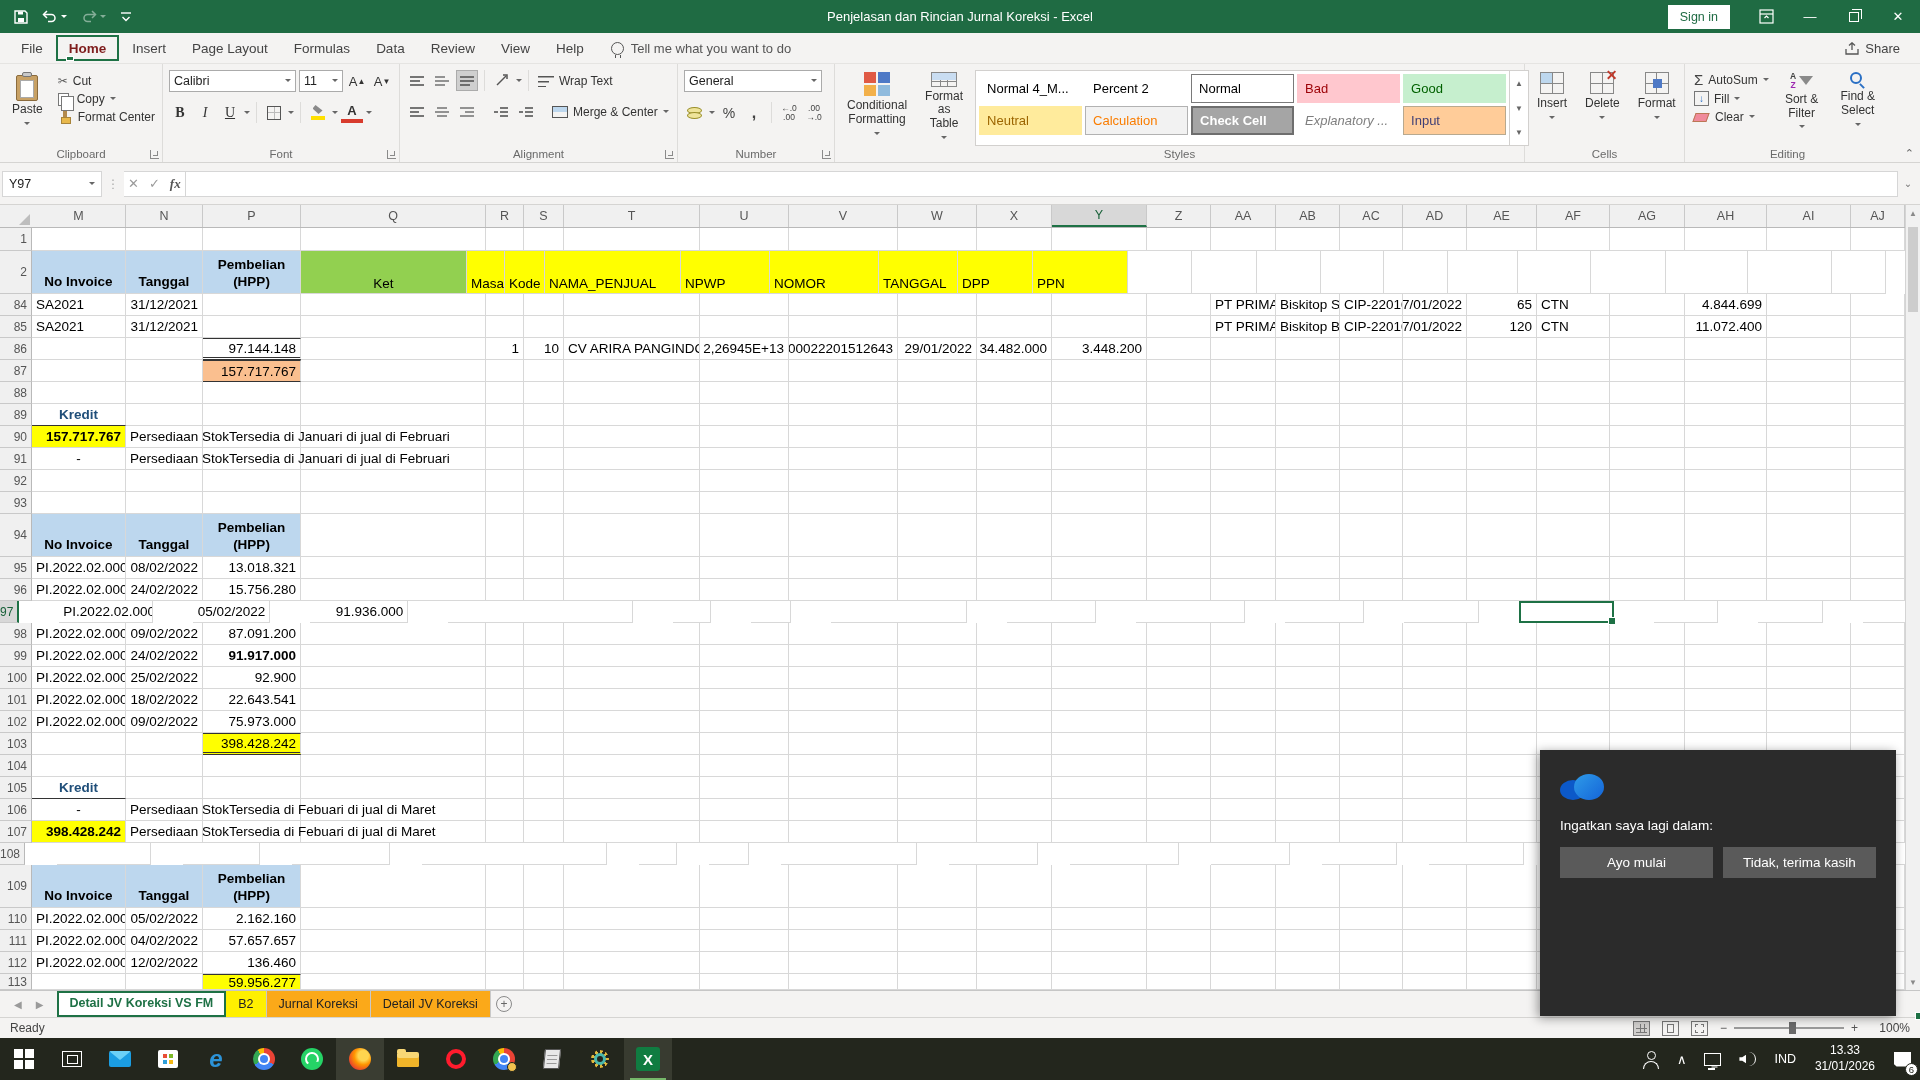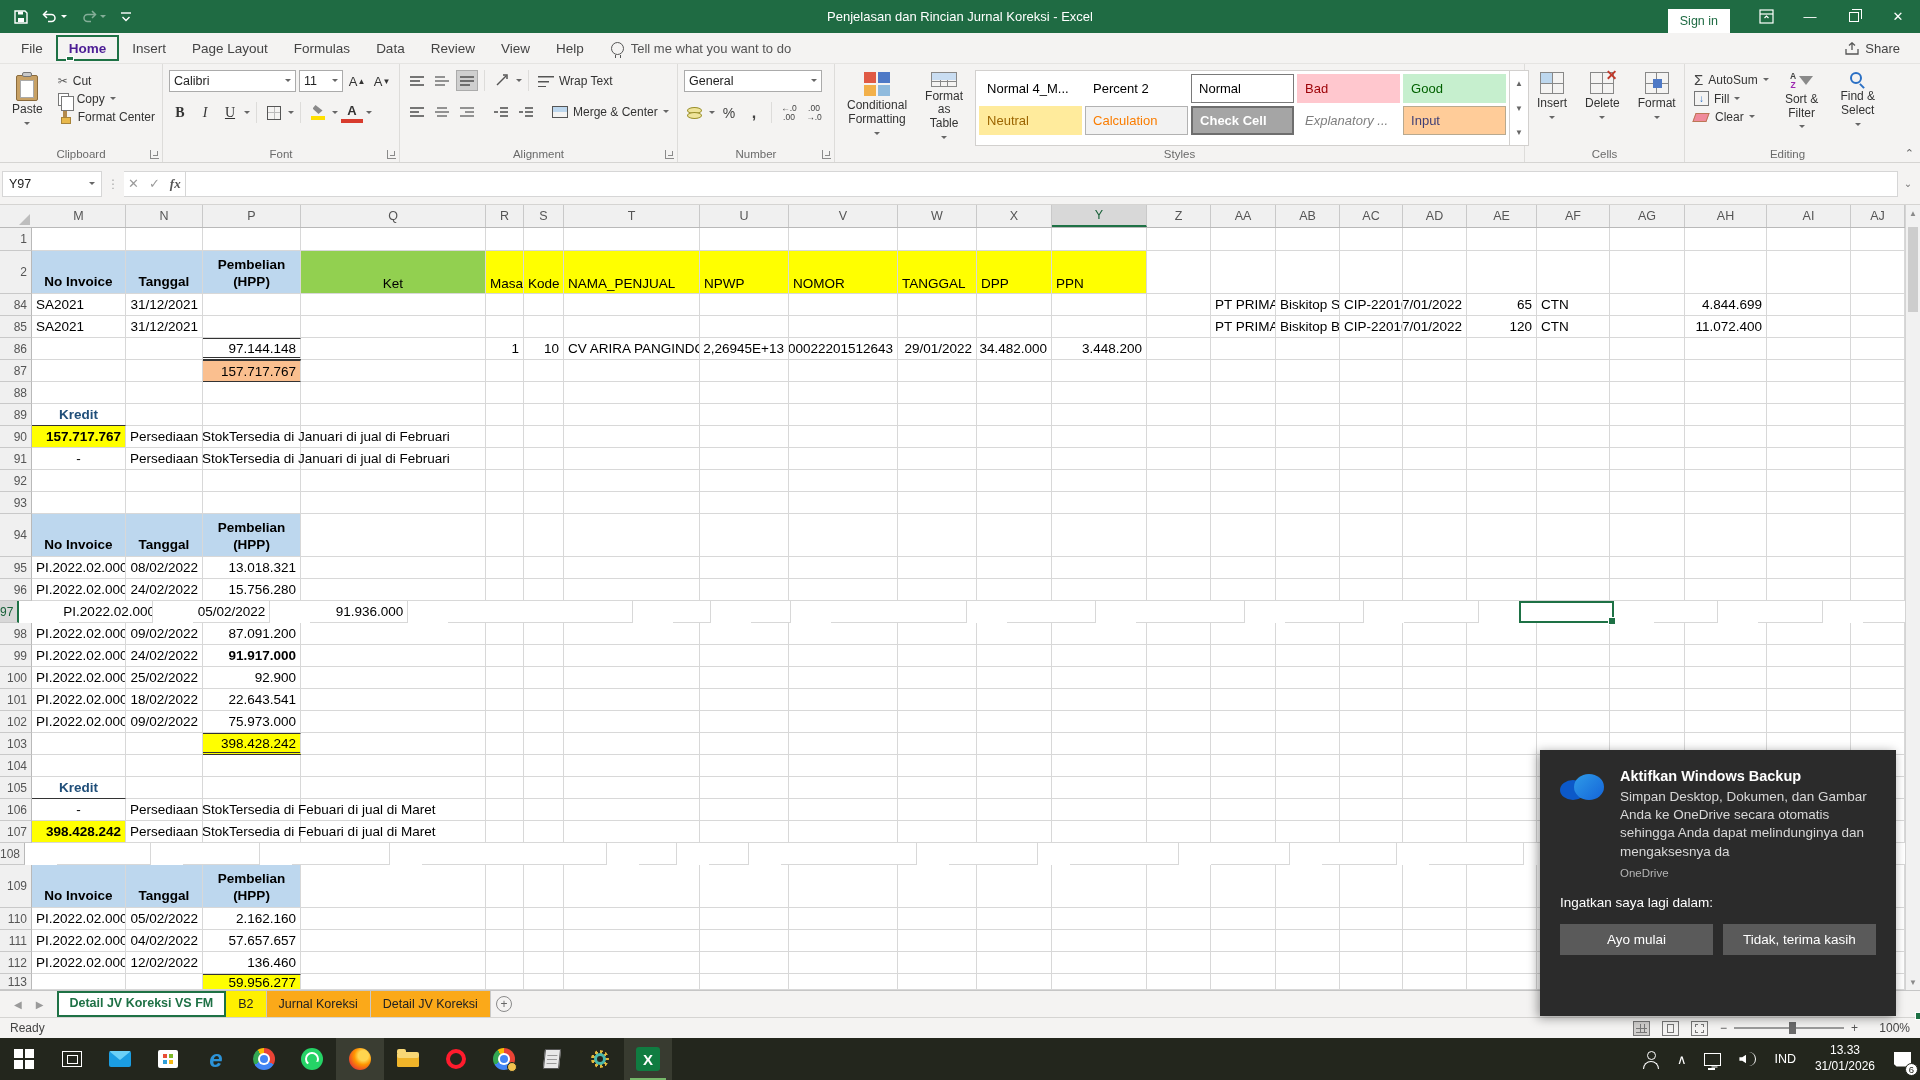--- a/index.html
+++ b/index.html
@@ -6,30 +6,30 @@
   body{width:1920px;height:1080px;overflow:hidden;font-family:"Liberation Sans",sans-serif;background:#fff}
   #app{position:relative;width:1920px;height:1080px;background:#fff;overflow:hidden}
 
   
   .titlebar{height:33px;background:#1F6B43;display:flex;align-items:center;color:#fff;position:relative}
   .qat{display:flex;align-items:center;gap:14px;padding:0 14px}
   .qat .qbtn{display:flex;align-items:center;gap:3px;cursor:pointer}
   .qat svg{display:block}
   .dim{opacity:.45}
   .tb-title{position:absolute;left:0;right:0;text-align:center;font-size:13px;pointer-events:none}
-  .tb-right{margin-left:auto;display:flex;align-items:flex-end;height:100%}
+  .tb-right{margin-left:auto;display:flex;align-items:center;height:100%}
   .signin{background:#fff;color:#1F6B43;font-size:12.5px;padding:5px 12px;margin-right:14px;cursor:pointer}
   .winbtn{width:44px;height:100%;display:flex;align-items:center;justify-content:center;font-size:13px;cursor:pointer}
   .rest{width:10px;height:10px;border:1px solid #fff;position:relative}
   .rest::before{content:"";position:absolute;left:2px;top:-4px;width:9px;height:9px;border:1px solid #fff;border-left:none;border-bottom:none}
 
   
   .menubar{height:31px;background:#F4F3F2;display:flex;align-items:center;padding:0 8px;border-bottom:1px solid #E5E4E2}
   .mtab{font-size:13.5px;color:#444;padding:6px 13px 5px;cursor:pointer;position:relative}
-  .mtab.active{font-weight:bold;color:#4c1d95}
+  .mtab.active{font-weight:bold;color:#7f1d1d}
   .mtab.active::after{content:"";position:absolute;left:10px;right:10px;bottom:0;height:3px;background:#217346}
   .tellme{display:flex;align-items:center;gap:7px;margin-left:14px;color:#555;font-size:13px;cursor:pointer}
   .bulb{width:13px;height:13px;border:1.5px solid #555;border-radius:50%;position:relative}
   .bulb::after{content:"";position:absolute;left:3px;bottom:-4px;width:4px;height:3px;border-left:1.5px solid #555;border-right:1.5px solid #555}
   .share{margin-left:auto;display:flex;align-items:center;gap:6px;font-size:13px;color:#444;padding-right:12px;cursor:pointer}
 
   
   .ribbon{height:99px;background:#F4F3F2;display:flex;position:relative;border-bottom:1px solid #D5D4D2}
   .rgroup{position:relative;height:100%;border-right:1px solid #DDDCDA;padding:4px 6px 16px;display:flex;gap:6px}
   .glabel{position:absolute;bottom:2px;left:0;right:0;text-align:center;font-size:11.5px;color:#6a6a6a}
@@ -662,21 +662,21 @@
           <div class="cell" style="width: 82px; flex: 0 0 auto;"></div>
           <div class="cell" style="width: 84px; flex: 0 0 auto;"></div>
           <div class="cell" style="width: 54px; flex: 0 0 auto;"></div>
         </div>
         <div class="grow" style="height: 43px;">
           <div class="rh">2</div>
           <div class="cell hb" style="width: 94px; flex: 0 0 auto;">No Invoice</div>
           <div class="cell hb" style="width: 77px; flex: 0 0 auto;">Tanggal</div>
           <div class="cell hb" style="width: 98px; flex: 0 0 auto;">Pembelian
 (HPP)</div>
-          <div class="cell hg" style="width: 185px; flex: 0 0 auto;">Ket</div>
+          <div class="cell hg" style="width: 166px; flex: 0 0 auto;">Ket</div>
           <div class="cell hy" style="width: 38px; flex: 0 0 auto;">Masa</div>
           <div class="cell hy" style="width: 40px; flex: 0 0 auto;">Kode</div>
           <div class="cell hy" style="width: 136px; flex: 0 0 auto;">NAMA_PENJUAL</div>
           <div class="cell hy" style="width: 89px; flex: 0 0 auto;">NPWP</div>
           <div class="cell hy" style="width: 109px; flex: 0 0 auto;">NOMOR</div>
           <div class="cell hy" style="width: 79px; flex: 0 0 auto;">TANGGAL</div>
           <div class="cell hy" style="width: 75px; flex: 0 0 auto;">DPP</div>
           <div class="cell hy" style="width: 95px; flex: 0 0 auto;">PPN</div>
           <div class="cell" style="width: 64px; flex: 0 0 auto;"></div>
           <div class="cell" style="width: 65px; flex: 0 0 auto;"></div>
@@ -1584,25 +1584,20 @@
       <span class="trayitem" style="position:relative">
         <span class="notic"></span>
         <span class="notbadge">6</span>
       </span>
     </div>
   </div>
 
   <div class="notif">
     <div class="hdr">
       <span class="cloudic"></span>
-      <div>
-        <div class="ntitle">Aktifkan Windows Backup</div>
-        <div class="nbody">Simpan Desktop, Dokumen, dan Gambar Anda ke OneDrive secara otomatis sehingga Anda dapat melindunginya dan mengaksesnya da</div>
-        <div class="napp">OneDrive</div>
-      </div>
     </div>
     <div class="nremind">Ingatkan saya lagi dalam:</div>
     <div class="nbtns">
       <button class="nbtn">Ayo mulai</button>
       <button class="nbtn">Tidak, terima kasih</button>
     </div>
   </div>
 
 </div>
 

